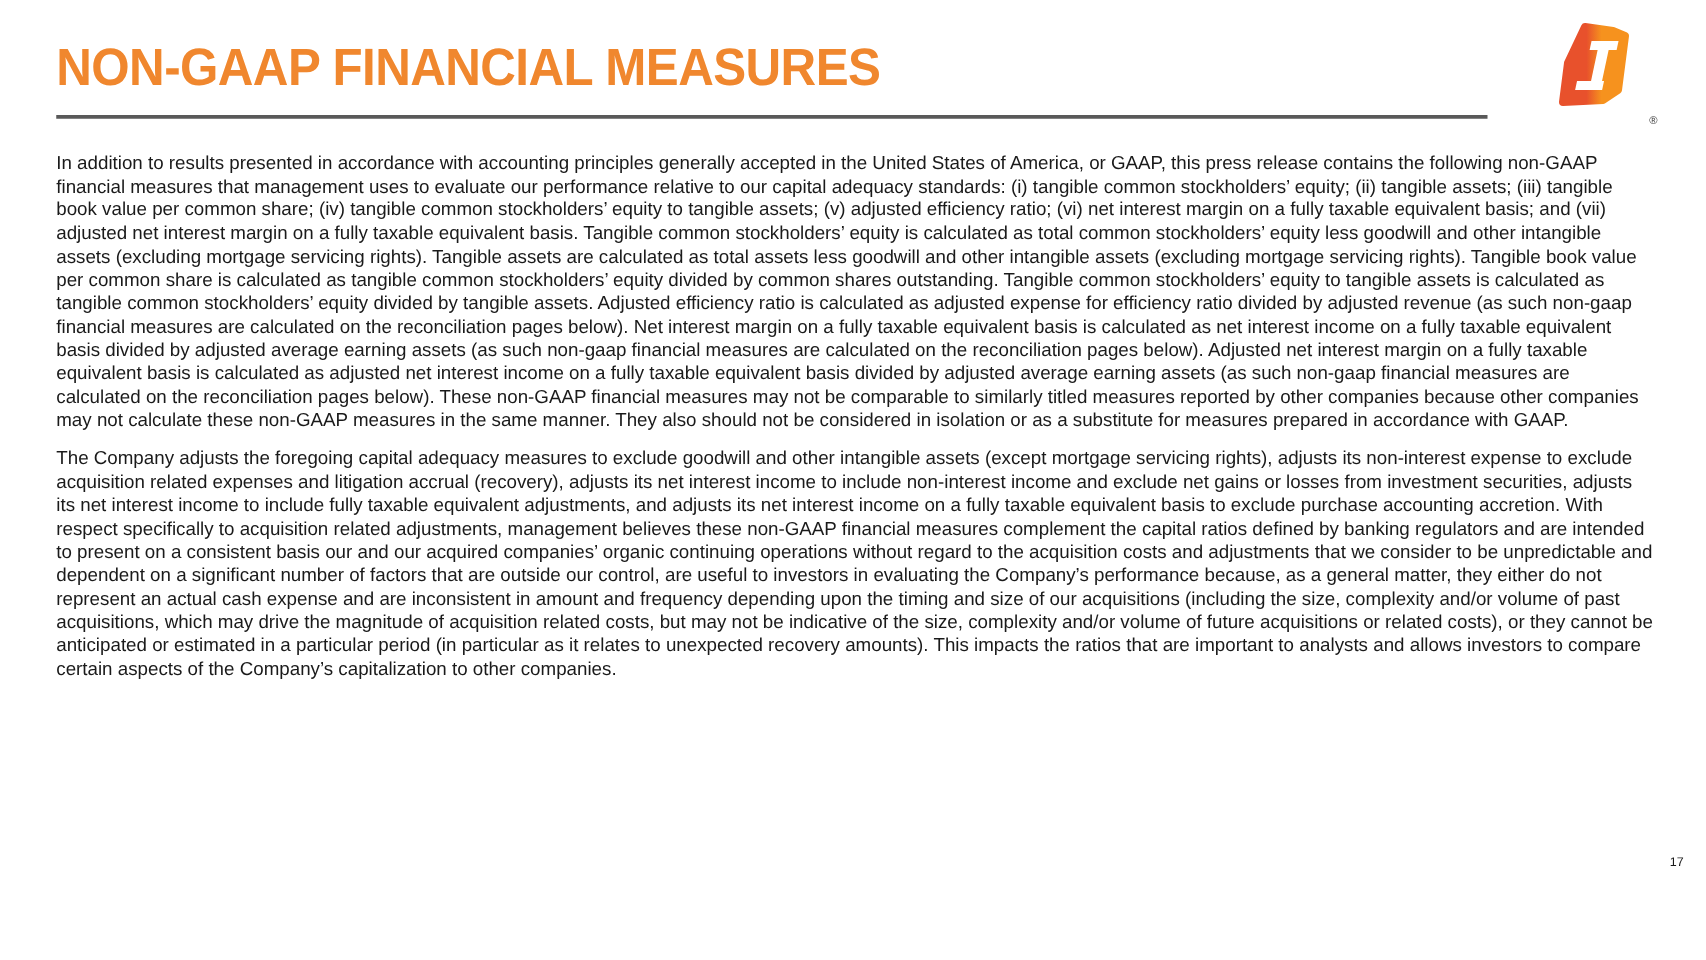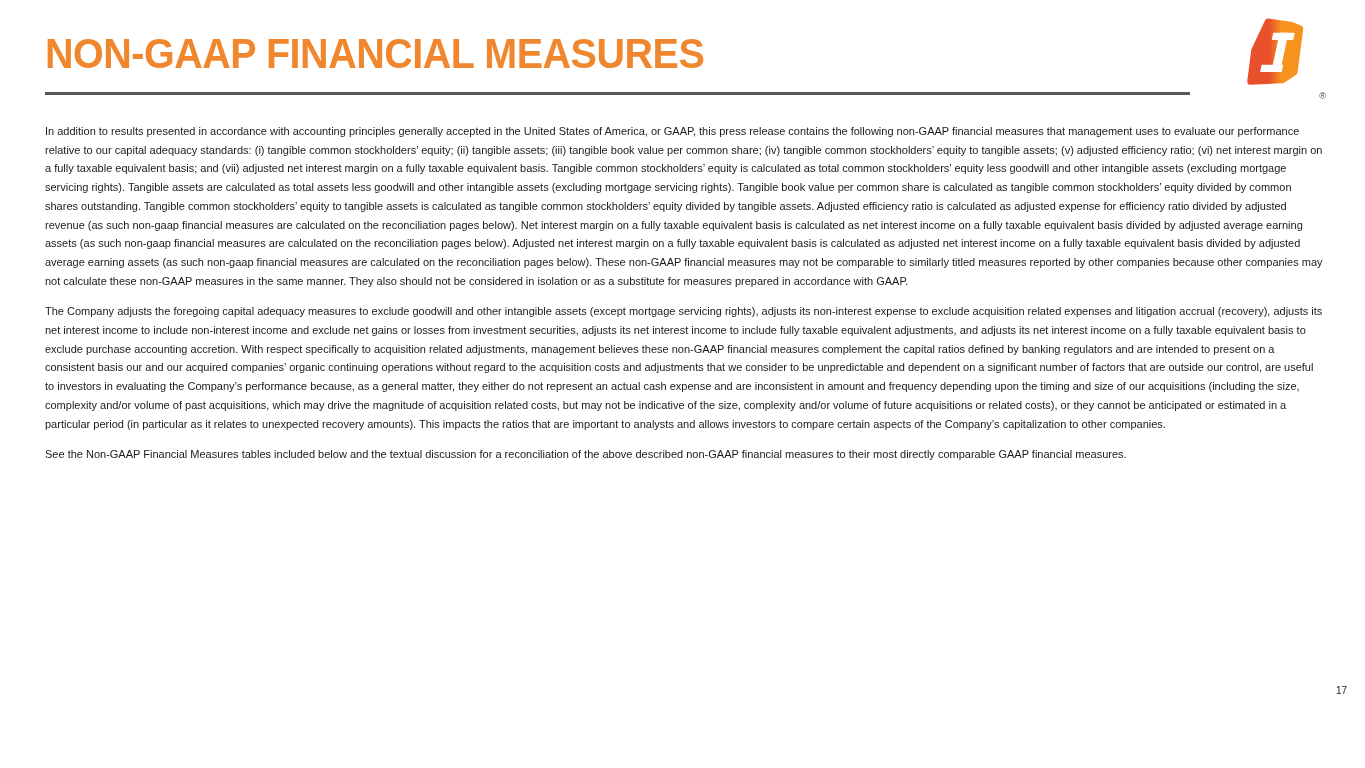--- a/index.html
+++ b/index.html
@@ -35,21 +35,21 @@
     width: 1145px;
     height: 3px;
     background: var(--rule-gray, #595959);
   }
   .body-text {
     position: absolute;
     left: 45px;
     top: 122px;
     width: 1278px;
     color: var(--body-text, #1A1A1A);
-    font-size: 11px;
+    font-size: 15px;
     line-height: 18.7px;
     text-align: left;
   }
   .body-text p {
     margin: 0 0 12px 0;
   }
   .logo {
     position: absolute;
     left: 1240px;
     top: 13px;
@@ -101,18 +101,17 @@
         <rect x="45" y="21" width="11" height="49"></rect>
         <rect x="31" y="61" width="27" height="9"></rect>
       </g>
     </svg>
     <span class="registered-mark">®</span>
   </div>
 
   <div class="body-text">
     <p>In addition to results presented in accordance with accounting principles generally accepted in the United States of America, or GAAP, this press release contains the following non-GAAP financial measures that management uses to evaluate our performance relative to our capital adequacy standards: (i) tangible common stockholders’ equity; (ii) tangible assets; (iii) tangible book value per common share; (iv) tangible common stockholders’ equity to tangible assets; (v) adjusted efficiency ratio; (vi) net interest margin on a fully taxable equivalent basis; and (vii) adjusted net interest margin on a fully taxable equivalent basis. Tangible common stockholders’ equity is calculated as total common stockholders’ equity less goodwill and other intangible assets (excluding mortgage servicing rights). Tangible assets are calculated as total assets less goodwill and other intangible assets (excluding mortgage servicing rights). Tangible book value per common share is calculated as tangible common stockholders’ equity divided by common shares outstanding. Tangible common stockholders’ equity to tangible assets is calculated as tangible common stockholders’ equity divided by tangible assets. Adjusted efficiency ratio is calculated as adjusted expense for efficiency ratio divided by adjusted revenue (as such non-gaap financial measures are calculated on the reconciliation pages below). Net interest margin on a fully taxable equivalent basis is calculated as net interest income on a fully taxable equivalent basis divided by adjusted average earning assets (as such non-gaap financial measures are calculated on the reconciliation pages below). Adjusted net interest margin on a fully taxable equivalent basis is calculated as adjusted net interest income on a fully taxable equivalent basis divided by adjusted average earning assets (as such non-gaap financial measures are calculated on the reconciliation pages below). These non-GAAP financial measures may not be comparable to similarly titled measures reported by other companies because other companies may not calculate these non-GAAP measures in the same manner. They also should not be considered in isolation or as a substitute for measures prepared in accordance with GAAP.</p>
     <p>The Company adjusts the foregoing capital adequacy measures to exclude goodwill and other intangible assets (except mortgage servicing rights), adjusts its non-interest expense to exclude acquisition related expenses and litigation accrual (recovery), adjusts its net interest income to include non-interest income and exclude net gains or losses from investment securities, adjusts its net interest income to include fully taxable equivalent adjustments, and adjusts its net interest income on a fully taxable equivalent basis to exclude purchase accounting accretion. With respect specifically to acquisition related adjustments, management believes these non-GAAP financial measures complement the capital ratios defined by banking regulators and are intended to present on a consistent basis our and our acquired companies’ organic continuing operations without regard to the acquisition costs and adjustments that we consider to be unpredictable and dependent on a significant number of factors that are outside our control, are useful to investors in evaluating the Company’s performance because, as a general matter, they either do not represent an actual cash expense and are inconsistent in amount and frequency depending upon the timing and size of our acquisitions (including the size, complexity and/or volume of past acquisitions, which may drive the magnitude of acquisition related costs, but may not be indicative of the size, complexity and/or volume of future acquisitions or related costs), or they cannot be anticipated or estimated in a particular period (in particular as it relates to unexpected recovery amounts). This impacts the ratios that are important to analysts and allows investors to compare certain aspects of the Company’s capitalization to other companies.</p>
-    <p>See the Non-GAAP Financial Measures tables included below and the textual discussion for a reconciliation of the above described non-GAAP financial measures to their most directly comparable GAAP financial measures.</p>
   </div>
 
   <div class="page-number">17</div>
 
 </div>
 
 </body></html>

